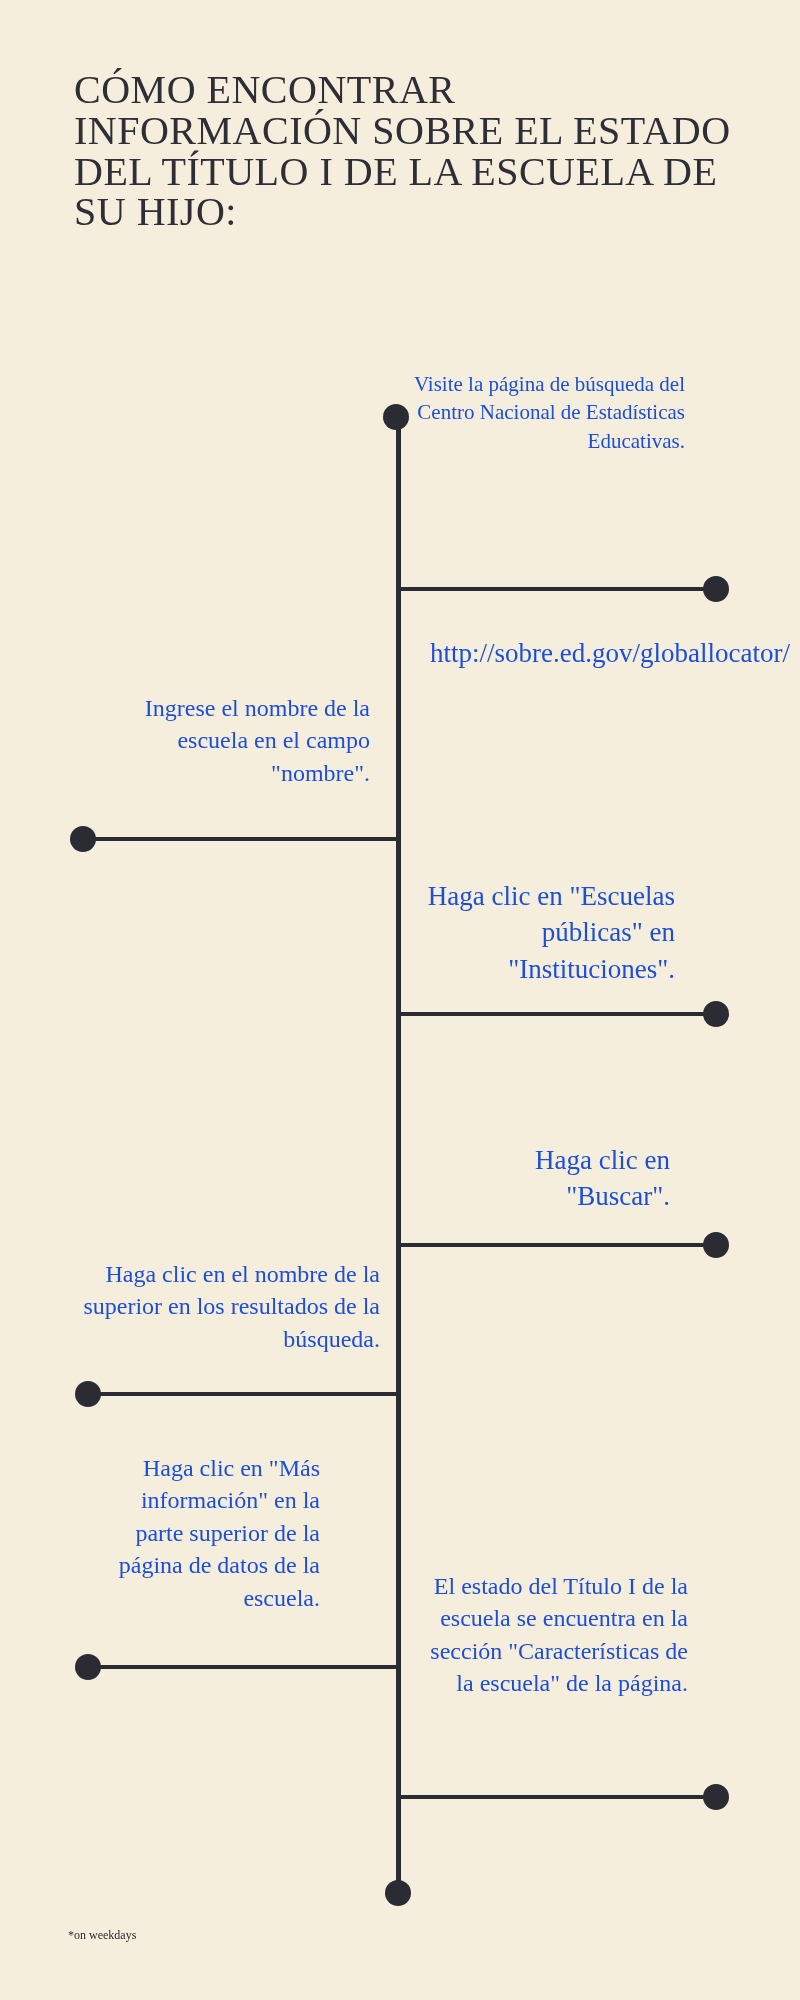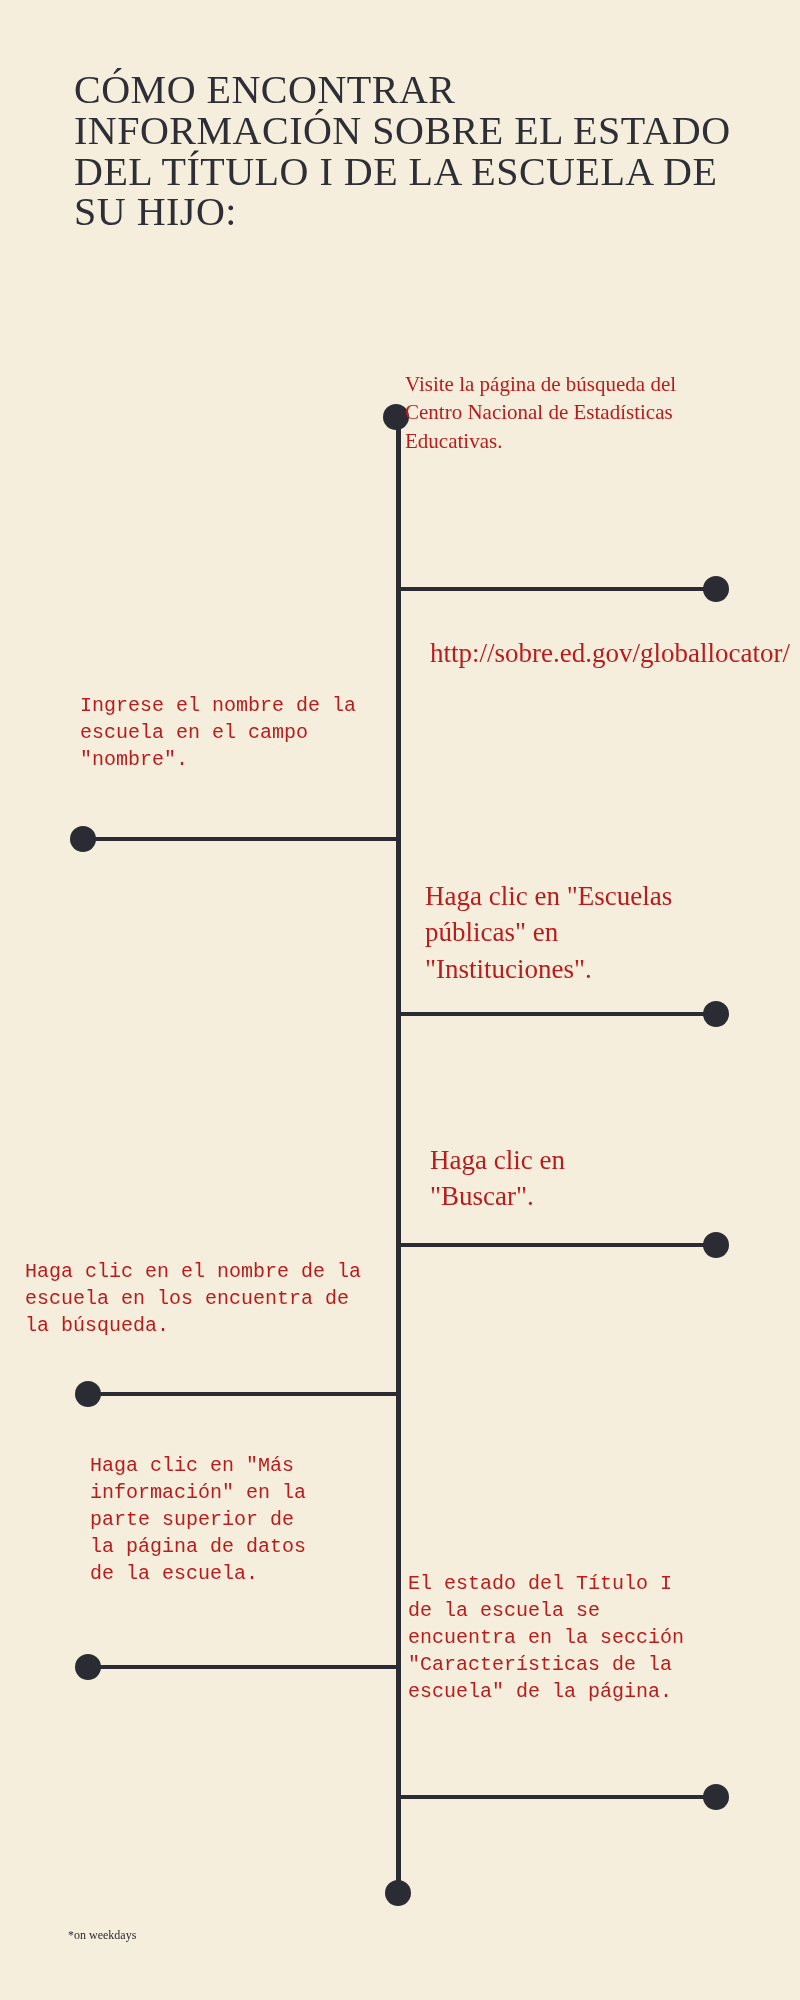--- a/index.html
+++ b/index.html
@@ -56,26 +56,26 @@
     width: 26px;
     height: 26px;
     border-radius: 50%;
     background: #2b2b33;
   }
 
   
   .step-text {
     position: absolute;
     font-family: "Liberation Serif", serif;
-    color: #b91c1c;
-    text-align: left;
+    color: #1d4ed8;
+    text-align: right;
     line-height: 1.35;
   }
   .t-small { font-size: 21px; }
-  .t-mid   { font-size: 20px; font-family: Liberation Mono, monospace; }
+  .t-mid   { font-size: 24px; }
   .t-big   { font-size: 27px; }
 
   .footnote {
     position: absolute;
     left: 68px;
     top: 1928px;
     font-size: 12px;
     font-family: "Liberation Serif", serif;
     color: #2b2b33;
   }
@@ -106,21 +106,21 @@
   <div class="step-text t-big" style="left:425px; top:878px; width:250px;">Haga clic en "Escuelas públicas" en "Instituciones".</div>
 
   <div class="connector" style="left:396px; top:1012px; width:320px;"></div>
   <div class="dot" style="left:703px; top:1001px;"></div>
 
   <div class="step-text t-big" style="left:430px; top:1142px; width:240px;">Haga clic en "Buscar".</div>
 
   <div class="connector" style="left:396px; top:1243px; width:320px;"></div>
   <div class="dot" style="left:703px; top:1232px;"></div>
 
-  <div class="step-text t-mid" style="left:25px; top:1258px; width:355px;">Haga clic en el nombre de la escuela en los encuentra de la búsqueda.</div>
+  <div class="step-text t-mid" style="left:25px; top:1258px; width:355px;">Haga clic en el nombre de la superior en los resultados de la búsqueda.</div>
 
   <div class="connector" style="left:85px; top:1392px; width:315px;"></div>
   <div class="dot" style="left:75px; top:1381px;"></div>
 
   <div class="step-text t-mid" style="left:90px; top:1452px; width:230px;">Haga clic en "Más información" en la parte superior de la página de datos de la escuela.</div>
 
   <div class="connector" style="left:85px; top:1665px; width:315px;"></div>
   <div class="dot" style="left:75px; top:1654px;"></div>
 
   <div class="step-text t-mid" style="left:408px; top:1570px; width:280px;">El estado del Título I de la escuela se encuentra en la sección "Características de la escuela" de la página.</div>

